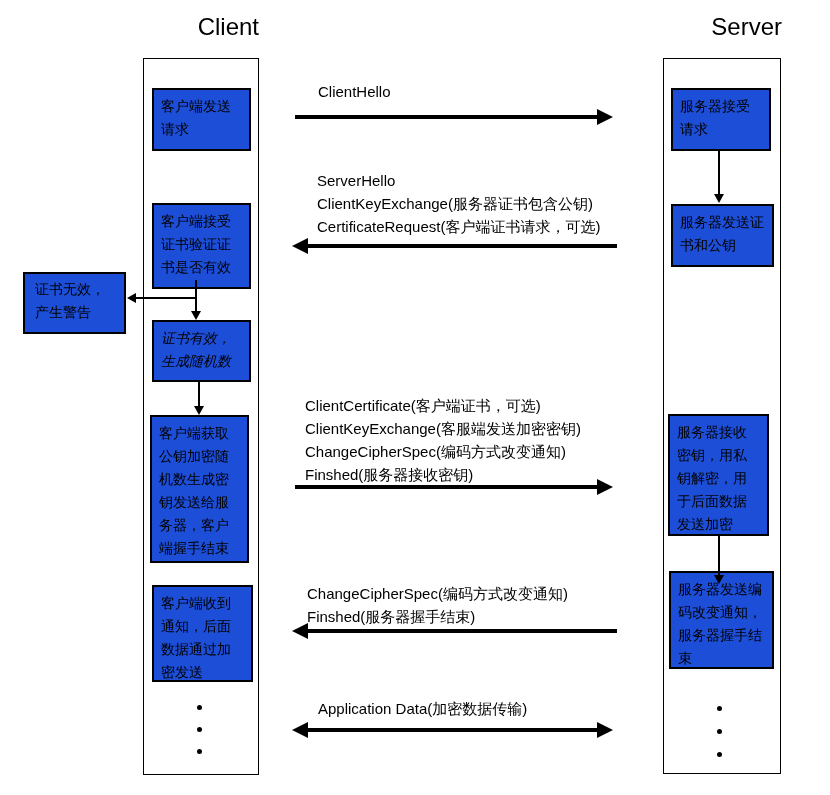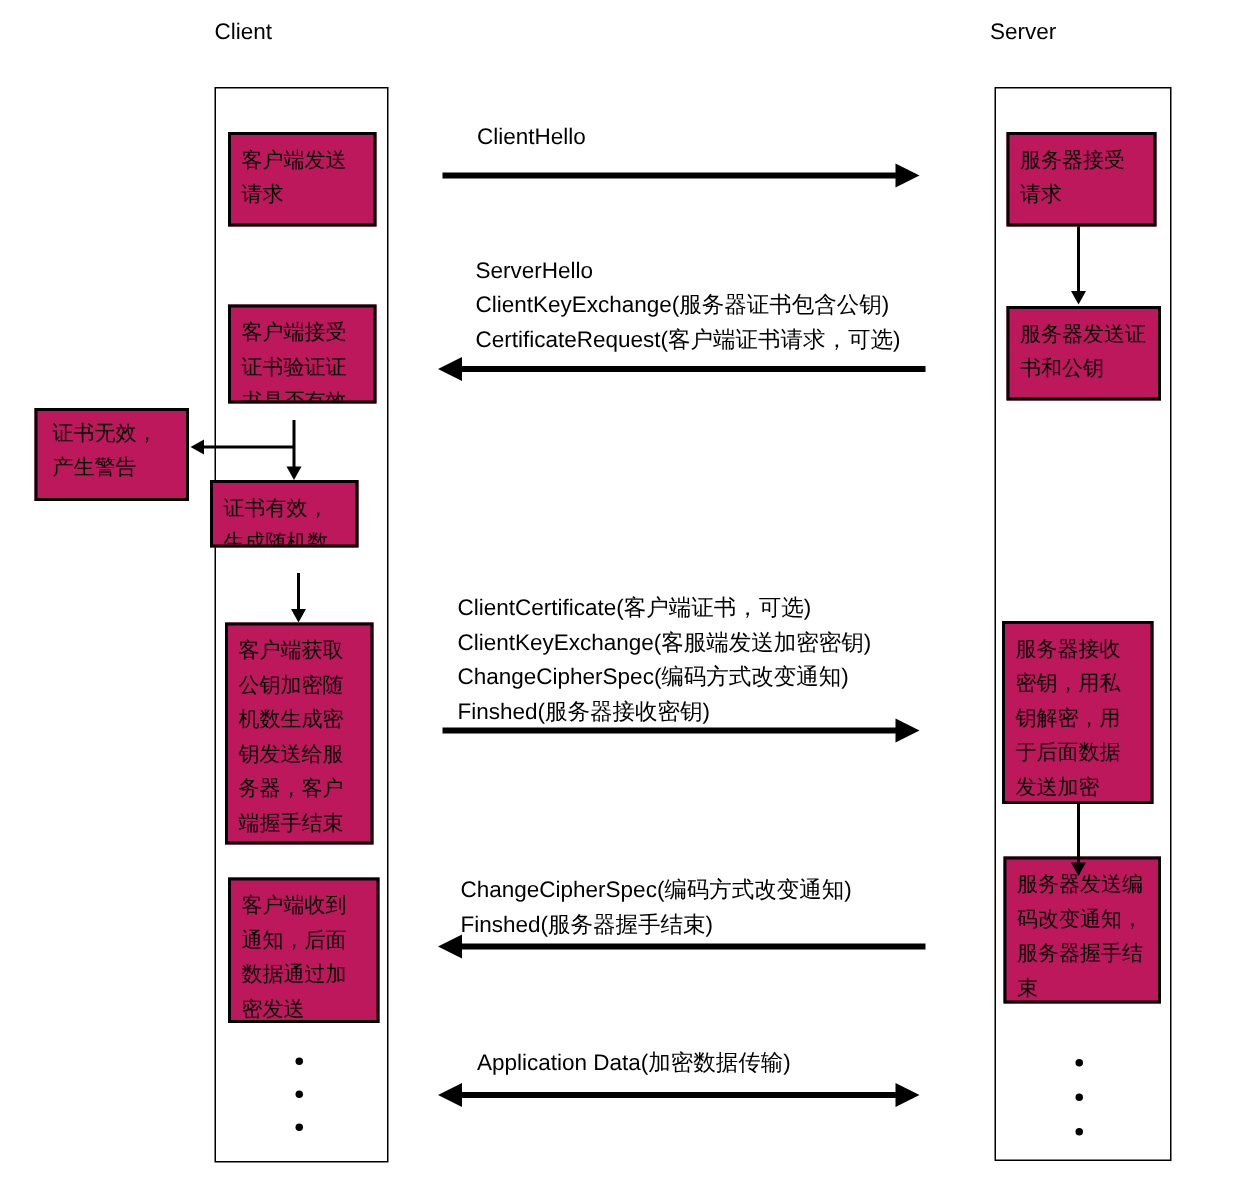--- a/index.html
+++ b/index.html
@@ -11,33 +11,33 @@
   }
   .canvas {
     position: relative;
     width: 830px;
     height: 795px;
     background: #ffffff;
     overflow: hidden;
   }
   .lane-title {
     position: absolute;
-    font-size: 15px;
-    text-align: left;
+    font-size: 24px;
+    text-align: right;
     color: #000000;
   }
   .lane {
     position: absolute;
     border: 1px solid #000000;
     background: #ffffff;
   }
   .box {
     position: absolute;
     border: 2px solid #000000;
-    background: #be185d;
+    background: #1d4ed8;
     font-size: 14px;
     line-height: 23px;
     padding: 5px 7px;
     box-sizing: border-box;
     text-align: left;
     overflow: hidden;
   }
   .msg-label {
     position: absolute;
     font-size: 15px;
@@ -99,22 +99,22 @@
 
 <div class="canvas">
 
   <div class="lane-title" style="left:143px; top:13px; width:116px;">Client</div>
   <div class="lane-title" style="left:660px; top:13px; width:122px;">Server</div>
 
   <div class="lane" style="left:143px; top:58px; width:114px; height:715px;"></div>
   <div class="lane" style="left:663px; top:58px; width:116px; height:714px;"></div>
 
   <div class="box" style="left:152px; top:88px; width:99px; height:63px;">客户端发送请求</div>
-  <div class="box" style="left:152px; top:203px; width:99px; height:66px;">客户端接受证书验证证书是否有效</div>
-  <div class="box" style="left:140px; top:320px; width:99px; height:45px;">证书有效，生成随机数</div>
+  <div class="box" style="left:152px; top:203px; width:99px; height:86px;">客户端接受证书验证证书是否有效</div>
+  <div class="box" style="left:152px; top:320px; width:99px; height:62px;font-style:italic;">证书有效，生成随机数</div>
   <div class="box" style="left:150px; top:415px; width:99px; height:148px;">客户端获取公钥加密随机数生成密钥发送给服务器，客户端握手结束</div>
   <div class="box" style="left:152px; top:585px; width:101px; height:97px;">客户端收到通知，后面数据通过加密发送</div>
 
   <div class="box" style="left:23px; top:272px; width:103px; height:62px; padding-left:10px;font-family:Liberation Mono, monospace;">证书无效，产生警告</div>
 
   <div class="box" style="left:671px; top:88px; width:100px; height:63px;">服务器接受请求</div>
   <div class="box" style="left:671px; top:204px; width:103px; height:63px;">服务器发送证书和公钥</div>
   <div class="box" style="left:668px; top:414px; width:101px; height:122px;">服务器接收密钥，用私钥解密，用于后面数据发送加密</div>
   <div class="box" style="left:669px; top:571px; width:105px; height:98px;">服务器发送编码改变通知，服务器握手结束</div>
 

